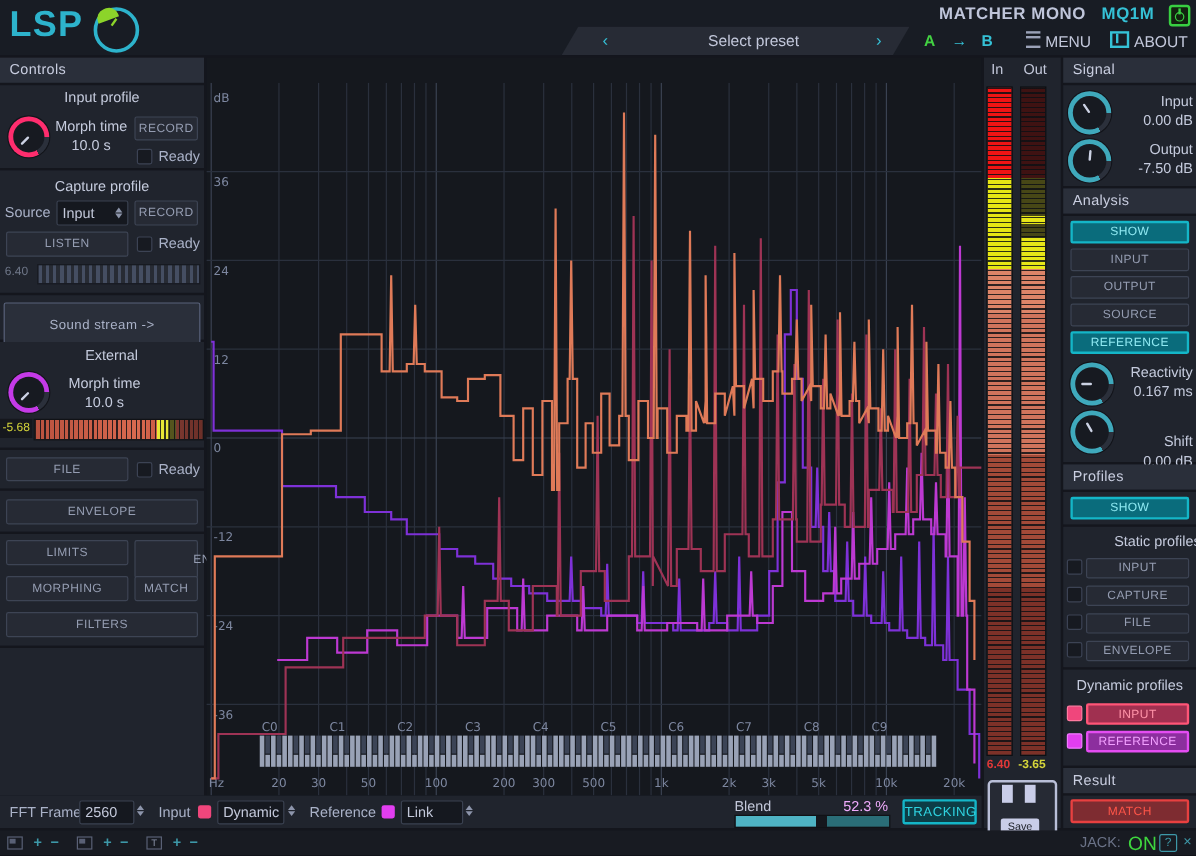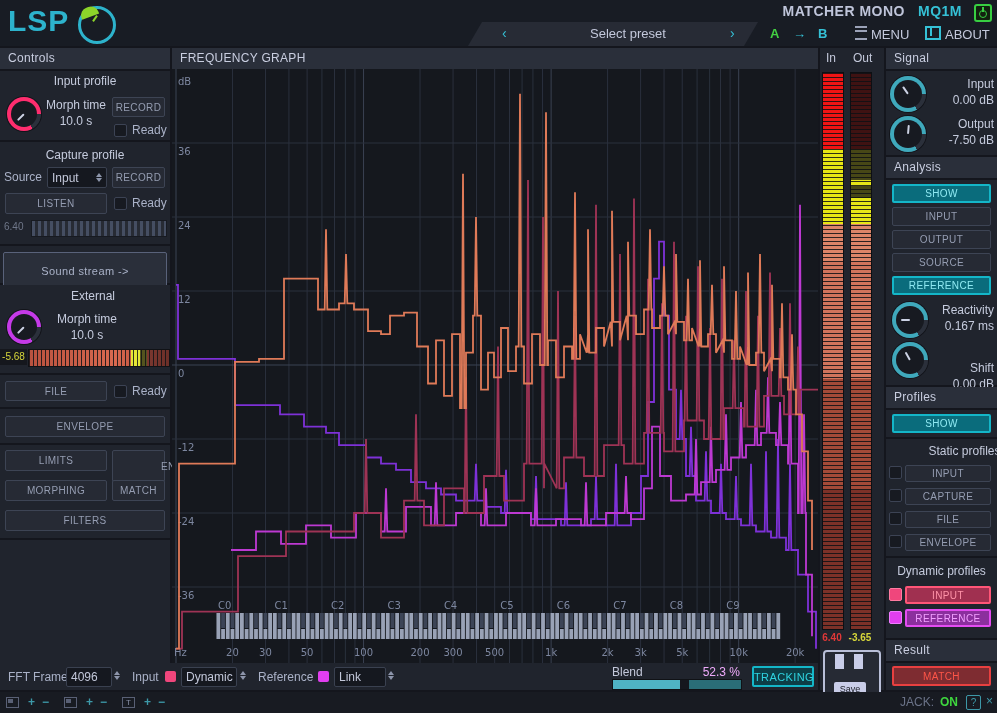--- a/index.html
+++ b/index.html
@@ -67,21 +67,21 @@
   .floppy .lbl{position:absolute;left:9px;bottom:3px;width:32px;height:15px;background:#c9cde8;border-radius:2px;color:#20232c;font-size:9px;text-align:center;line-height:15px;}
   
   .blabel{position:absolute;font-size:12px;color:#aab2c8;}
   .swatch{position:absolute;width:11px;height:11px;border-radius:2px;}
   .slider{position:absolute;height:9px;background:linear-gradient(90deg,#4fb3c4 0 var(--pct),#15171d var(--pct) calc(var(--pct) + 9px),#2a6d77 calc(var(--pct) + 9px) 100%);border:1px solid #101216;}
   .footer{left:0;top:692px;width:997px;height:21px;background:#181b22;}
   .wicon{position:absolute;width:13px;height:11px;border:1px solid #596075;box-sizing:border-box;color:#8a92a8;font-size:8px;line-height:9px;text-align:center;}
   .wicon.corner::before{content:"";position:absolute;left:1px;top:1px;width:5px;height:4px;background:#596075;}
   .pm{position:absolute;font-size:12px;font-weight:bold;color:#3d98a8;cursor:pointer;}
   .jacklbl{position:absolute;font-size:12px;color:#6b7388;}
-  .jackstate{position:absolute;font-size:12px;font-weight:bold;color:#3ed63e;}
+  .jackstate{position:absolute;font-size:16px;font-weight:normal;color:#3ed63e;}
   .qicon{position:absolute;width:13px;height:13px;border:1px solid #3d98a8;border-radius:2px;color:#3d98a8;font-size:10px;line-height:13px;text-align:center;cursor:pointer;}
   text{font-family:"DejaVu Sans","Liberation Sans",sans-serif;}
 </style>
 </head>
 <body>
 
 <div class="app">
 
   <div class="abs topbar">
     <div class="abs logo">LSP</div>
@@ -169,21 +169,20 @@
       <button class="btn" style="left:112px;top:5px;width:53px;height:32px;padding-left:48px;">ENABLE</button>
       <button class="btn" style="left:5px;top:35px;width:102px;height:21px;">MORPHING</button>
       <button class="btn" style="left:112px;top:35px;width:53px;height:21px;">MATCH</button>
       <button class="btn" style="left:5px;top:65px;width:160px;height:21px;">FILTERS</button>
     </div>
 
     <div class="abs p" style="left:0;top:492px;width:170px;height:123px;"></div>
   </div>
 
   <div class="abs" style="left:172px;top:48px;width:646px;height:615px;background:#15181e;">
-    <div class="hd">FREQUENCY GRAPH</div>
     <svg class="abs" style="left:0;top:21px;" width="646" height="594" viewBox="0 0 646 594">
         <line x1="60.46186099136326" y1="0" x2="60.46186099136326" y2="594" stroke="#2a303d" stroke-width="1"></line>
         <line x1="93.4899323922414" y1="0" x2="93.4899323922414" y2="594" stroke="#2a303d" stroke-width="1"></line>
         <line x1="116.92372198272652" y1="0" x2="116.92372198272652" y2="594" stroke="#2a303d" stroke-width="1"></line>
         <line x1="135.10038132547118" y1="0" x2="135.10038132547118" y2="594" stroke="#2a303d" stroke-width="1"></line>
         <line x1="149.95179338360467" y1="0" x2="149.95179338360467" y2="594" stroke="#2a303d" stroke-width="1"></line>
         <line x1="162.50848336263587" y1="0" x2="162.50848336263587" y2="594" stroke="#2a303d" stroke-width="1"></line>
         <line x1="173.38558297408974" y1="0" x2="173.38558297408974" y2="594" stroke="#2a303d" stroke-width="1"></line>
         <line x1="182.9798647844828" y1="0" x2="182.9798647844828" y2="594" stroke="#2a303d" stroke-width="1"></line>
         <line x1="191.5622423168344" y1="0" x2="191.5622423168344" y2="594" stroke="#3a4252" stroke-width="1"></line>
@@ -512,21 +511,21 @@
 
     <div class="hd abs" style="left:0;top:592px;width:103px;">Result</div>
     <div class="abs p" style="left:0;top:615px;width:111px;height:27px;">
       <button class="btn red" style="left:6px;top:3px;width:99px;height:20px;">MATCH</button>
     </div>
   </div>
 
   <div class="abs p" style="left:0;top:663px;width:818px;height:27px;">
     <span class="blabel" style="left:8px;top:7px;">FFT Frame</span>
     <div class="combo" style="left:66px;top:4px;width:46px;height:20px;">
-        <span class="val">4096</span>
+        <span class="val">2560</span>
       </div>
     <span class="spin abs" style="left:114px;top:8px;">
         <i class="up"></i>
         <i class="dn"></i>
       </span>
     <span class="blabel" style="left:132px;top:7px;">Input</span>
     <span class="swatch" style="left:165px;top:8px;background:#f0467c;"></span>
     <div class="combo" style="left:181px;top:4px;width:56px;height:20px;">
         <span class="val">Dynamic</span>
       </div>

